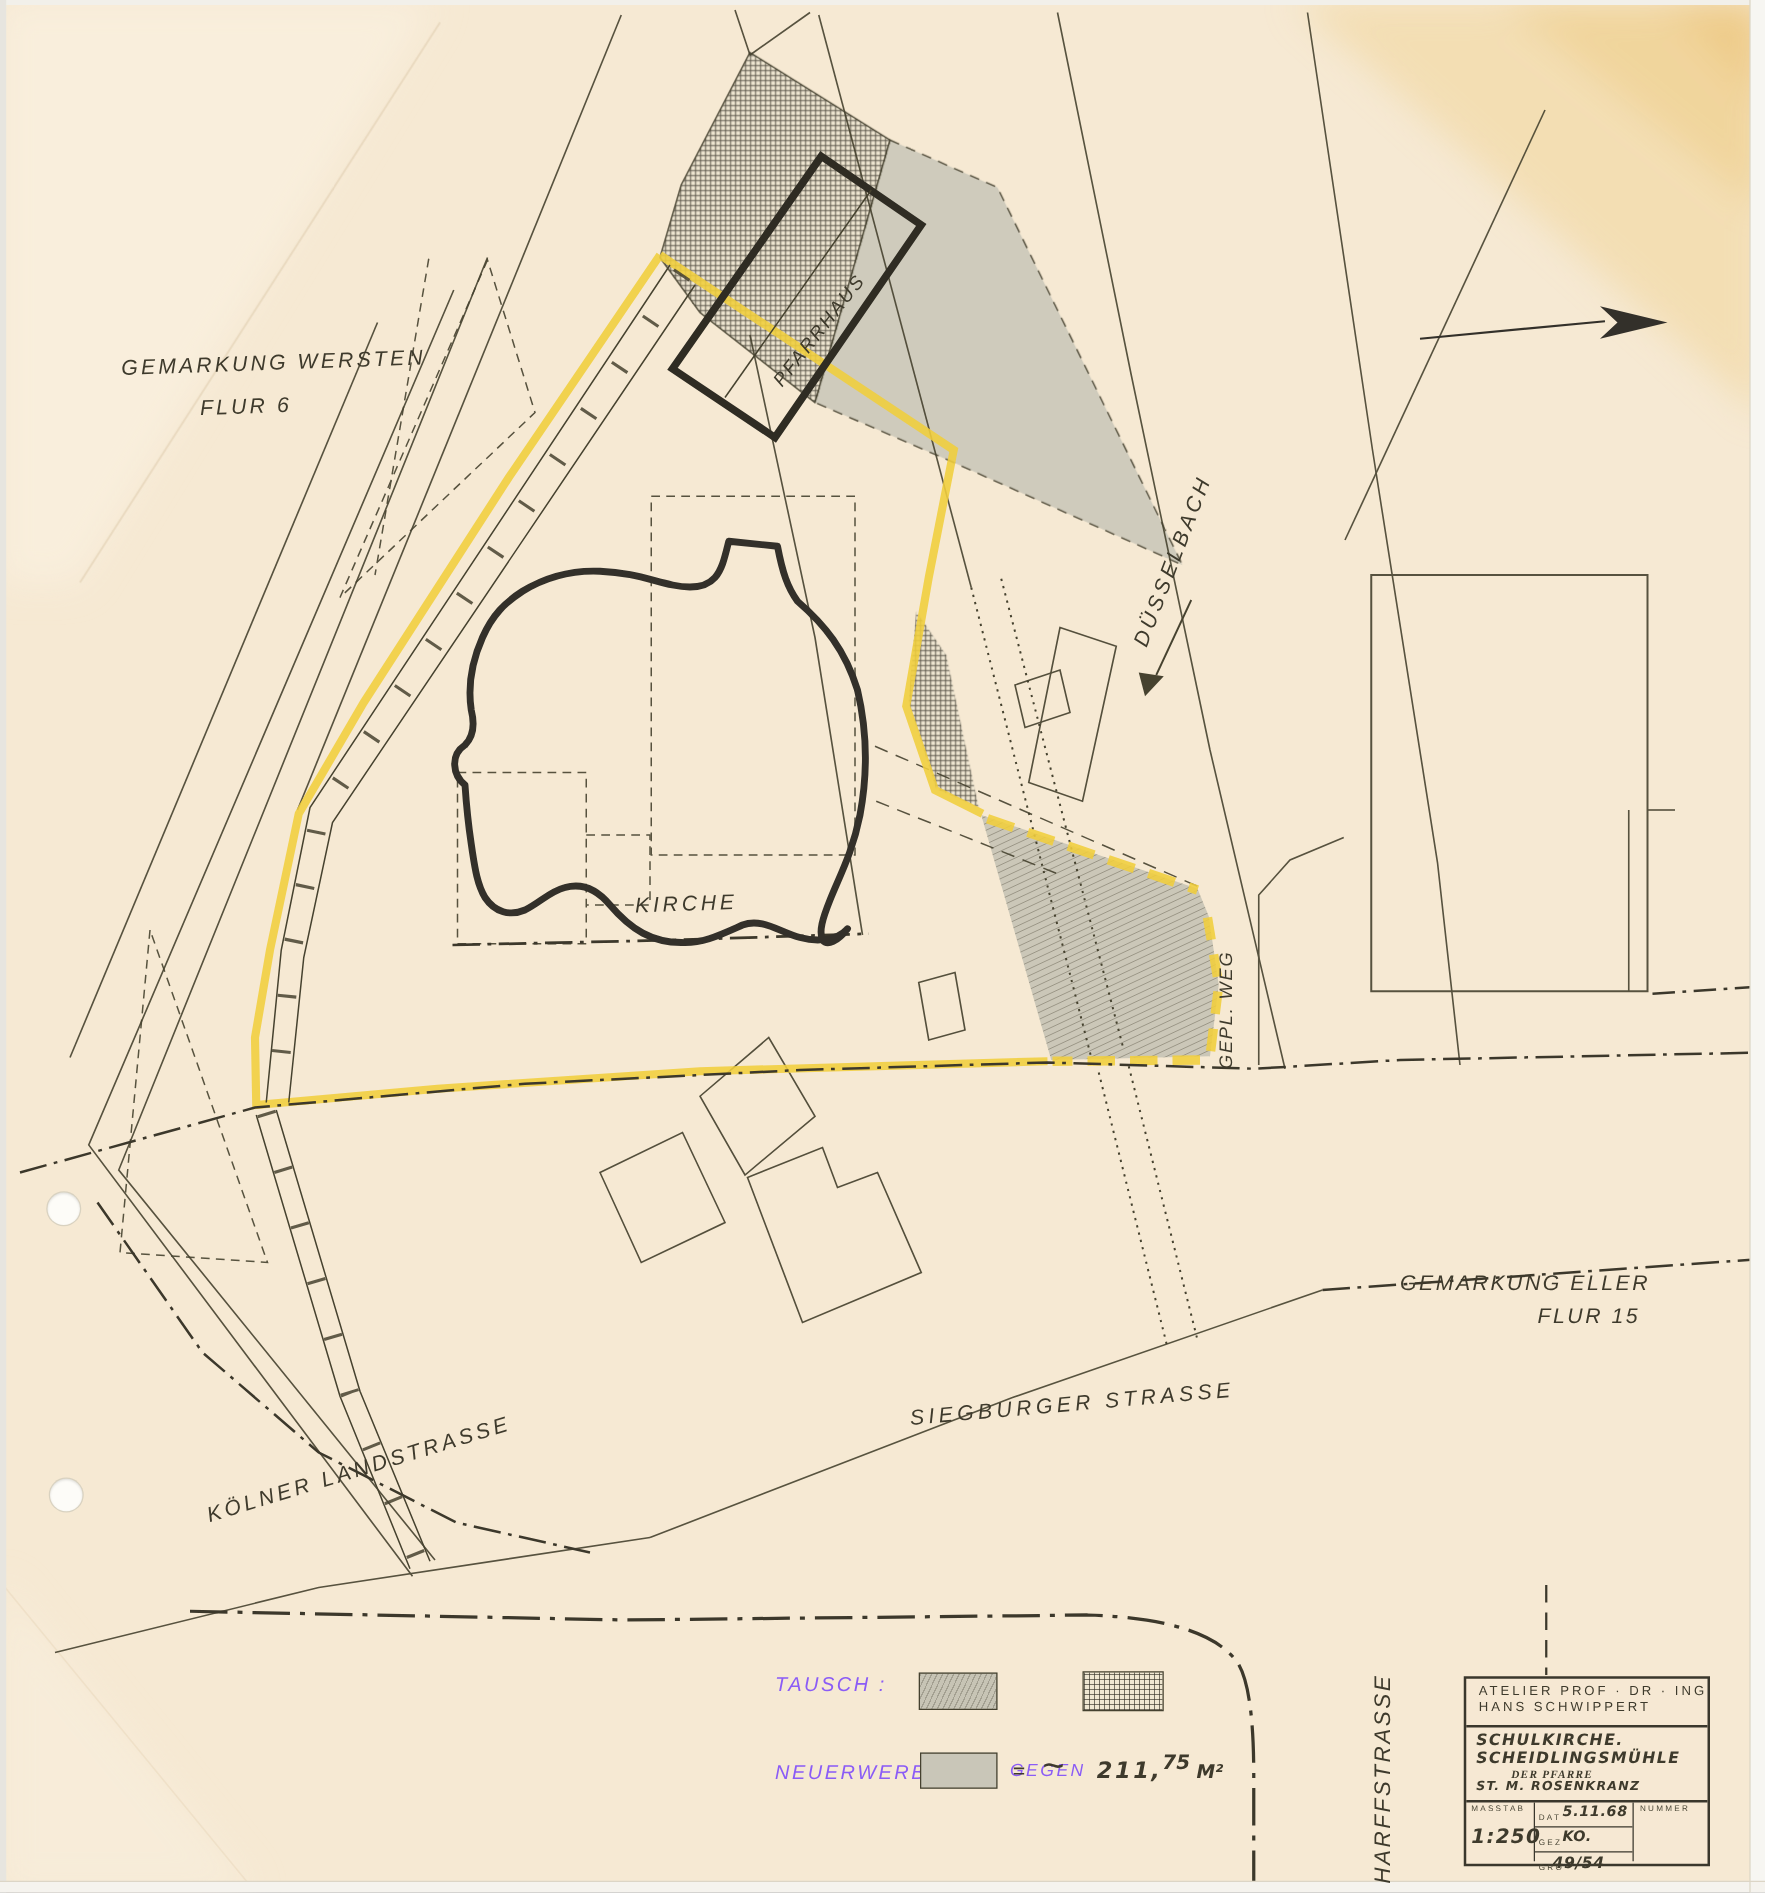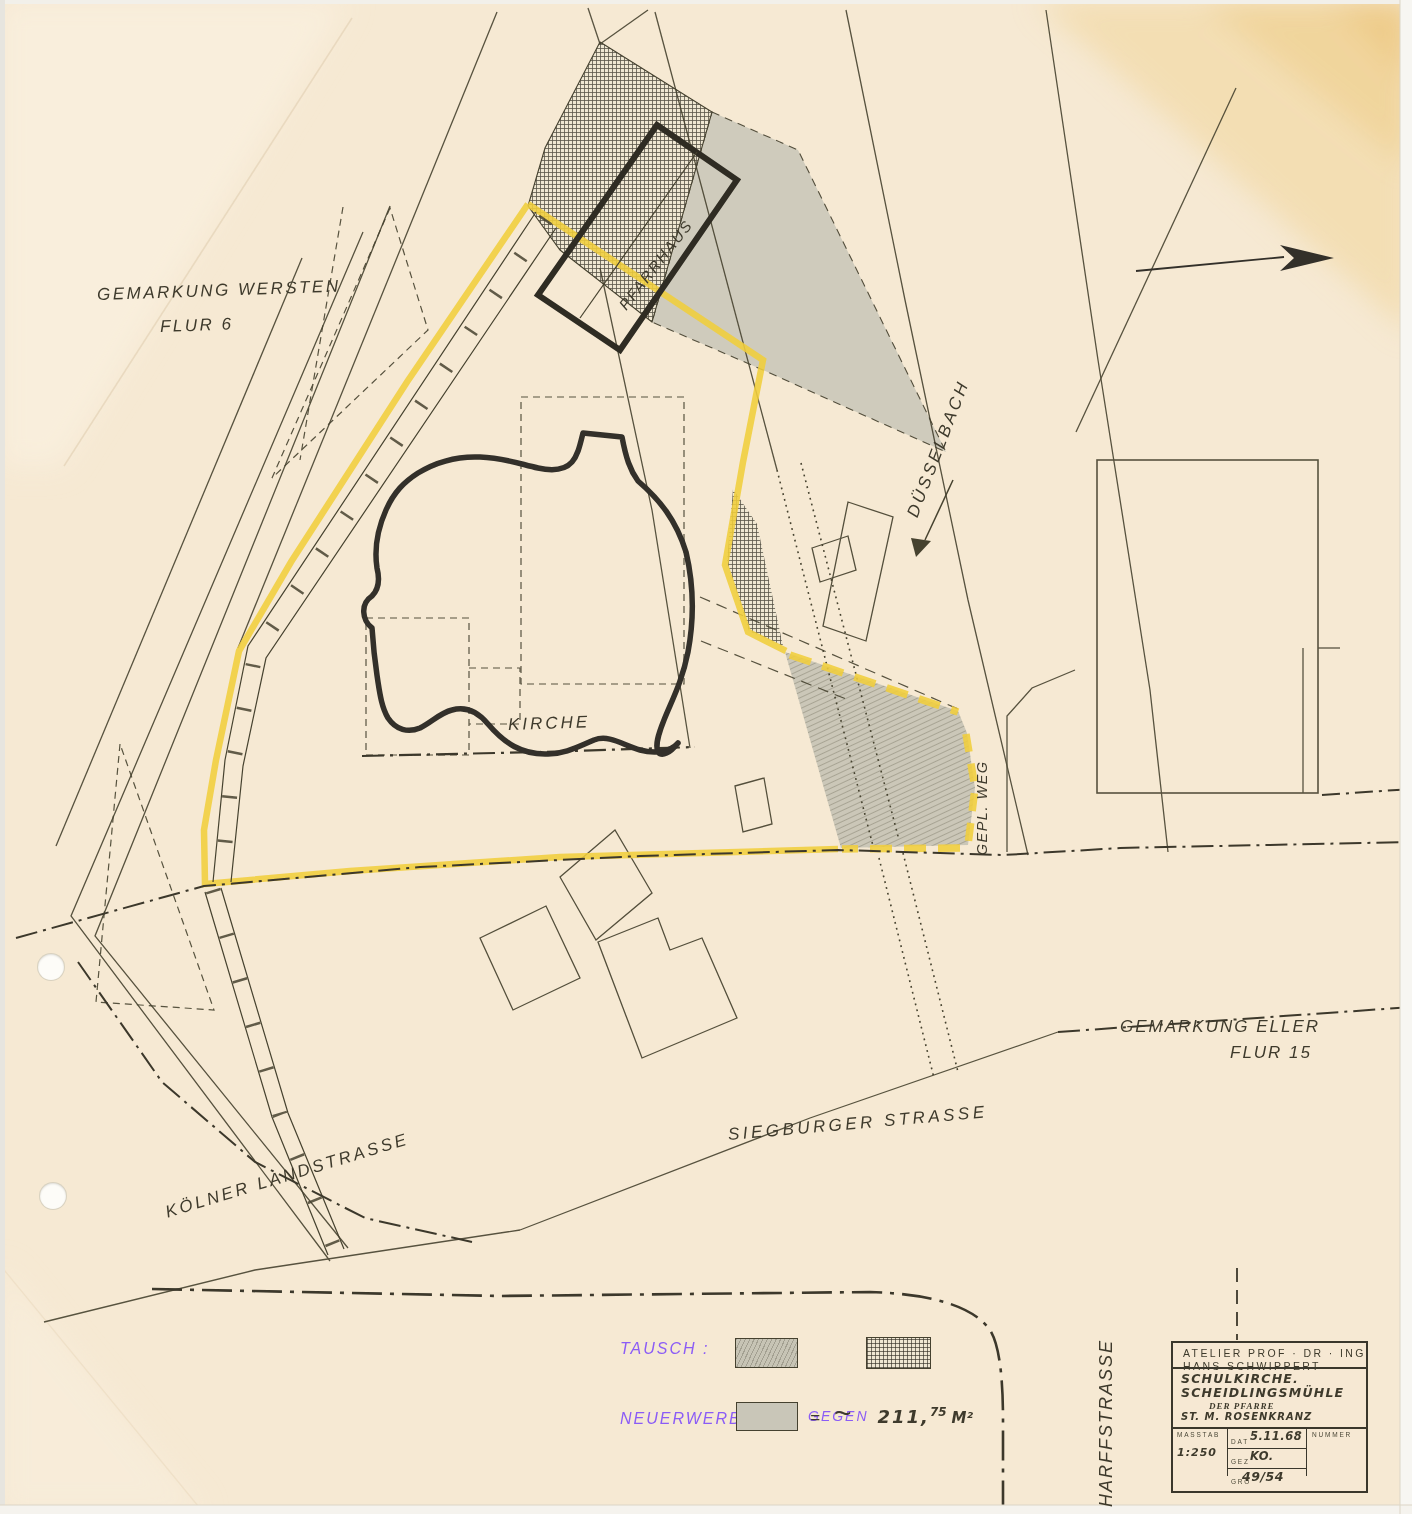--- a/index.html
+++ b/index.html
@@ -13,37 +13,37 @@
   .sw-gray{background:#c9c6b8;}
   .sw-grayhatch{background:
      repeating-linear-gradient(115deg, rgba(70,66,52,.28) 0 1px, rgba(0,0,0,0) 1px 4px),#c7c4b5;}
   .sw-cross{background:
      repeating-linear-gradient(0deg, rgba(52,48,38,.65) 0 1px, rgba(0,0,0,0) 1px 4px),
      repeating-linear-gradient(90deg, rgba(52,48,38,.65) 0 1px, rgba(0,0,0,0) 1px 4px),#efe7d2;}
   .legend-value{position:absolute;display:flex;align-items:baseline;color:#3e3a2c;}
   .legend-value .eq{font-size:17px;font-style:italic;margin-right:14px;}
   .legend-value .tilde{font-size:30px;line-height:14px;margin-right:26px;}
   .legend-value .num{font-family:"DejaVu Sans",sans-serif;font-style:italic;font-weight:bold;font-size:18px;letter-spacing:2px;}
-  .legend-value .sup{font-family:"DejaVu Sans",sans-serif;font-style:italic;font-weight:bold;font-size:12px;position:relative;top:-7px;margin-right:5px;}
+  .legend-value .sup{font-family:"DejaVu Sans",sans-serif;font-style:italic;font-weight:bold;font-size:16px;position:relative;top:-7px;margin-right:5px;}
   .legend-value .unit{font-family:"DejaVu Sans",sans-serif;font-style:italic;font-weight:bold;font-size:15px;}
   
   .tb{position:absolute;left:1171px;top:1341px;width:197px;height:152px;
       border:2.2px solid #3a372c;box-sizing:border-box;background:rgba(246,233,211,.35);}
-  .tb-row1{height:26px;border-bottom:2px solid #3a372c;padding:4px 0 0 10px;box-sizing:border-box;}
+  .tb-row1{height:39px;border-bottom:2px solid #3a372c;padding:4px 0 0 10px;box-sizing:border-box;}
   .tb-row1 div{font-size:10.5px;letter-spacing:2.4px;line-height:13px;}
   .tb-row2{height:60px;border-bottom:2px solid #3a372c;padding:3px 16px 0 8px;box-sizing:border-box;}
   .tb-proj1,.tb-proj2{font-family:"DejaVu Sans",sans-serif;font-style:italic;font-weight:bold;font-size:12.5px;letter-spacing:1.2px;line-height:14px;}
   .tb-proj3{font-family:Liberation Serif, serif;font-style:italic;font-weight:bold;font-size:9px;letter-spacing:1px;line-height:10px;margin-top:1px;margin-left:28px;}
   .tb-proj4{font-family:"DejaVu Sans",sans-serif;font-style:italic;font-weight:bold;font-size:10px;letter-spacing:1px;line-height:11px;}
   .tb-row3{display:flex;height:47px;}
   .tb-c1{width:55px;border-right:1.6px solid #3a372c;box-sizing:border-box;padding:2px 0 0 4px;}
   .tb-c2{width:79px;border-right:1.6px solid #3a372c;box-sizing:border-box;display:flex;flex-direction:column;}
   .tb-c3{flex:1;padding:2px 0 0 5px;}
   .tb-small{font-size:6.5px;letter-spacing:1.8px;color:#4a4636;}
-  .tb-scale{font-family:"DejaVu Sans",sans-serif;font-style:italic;font-weight:bold;font-size:11px;margin-top:8px;letter-spacing:1px;}
+  .tb-scale{font-family:"DejaVu Sans",sans-serif;font-style:italic;font-weight:bold;font-size:16px;margin-top:8px;letter-spacing:1px;}
   .tb-sub{flex:1;border-bottom:1.2px solid #3a372c;position:relative;padding:1px 0 0 3px;box-sizing:border-box;}
   .tb-sub:last-child{border-bottom:none;}
   .tb-val{position:absolute;left:22px;top:0px;font-family:"DejaVu Sans",sans-serif;font-style:italic;font-weight:bold;font-size:11.5px;letter-spacing:.5px;}
   .hole{position:absolute;width:26px;height:26px;border-radius:50%;background:#fdfcf8;
         box-shadow:0 0 0 1px #d9d2c0, inset 0 1px 2px rgba(0,0,0,.12);}
 </style>
 </head>
 <body>
 
 <div class="page">

